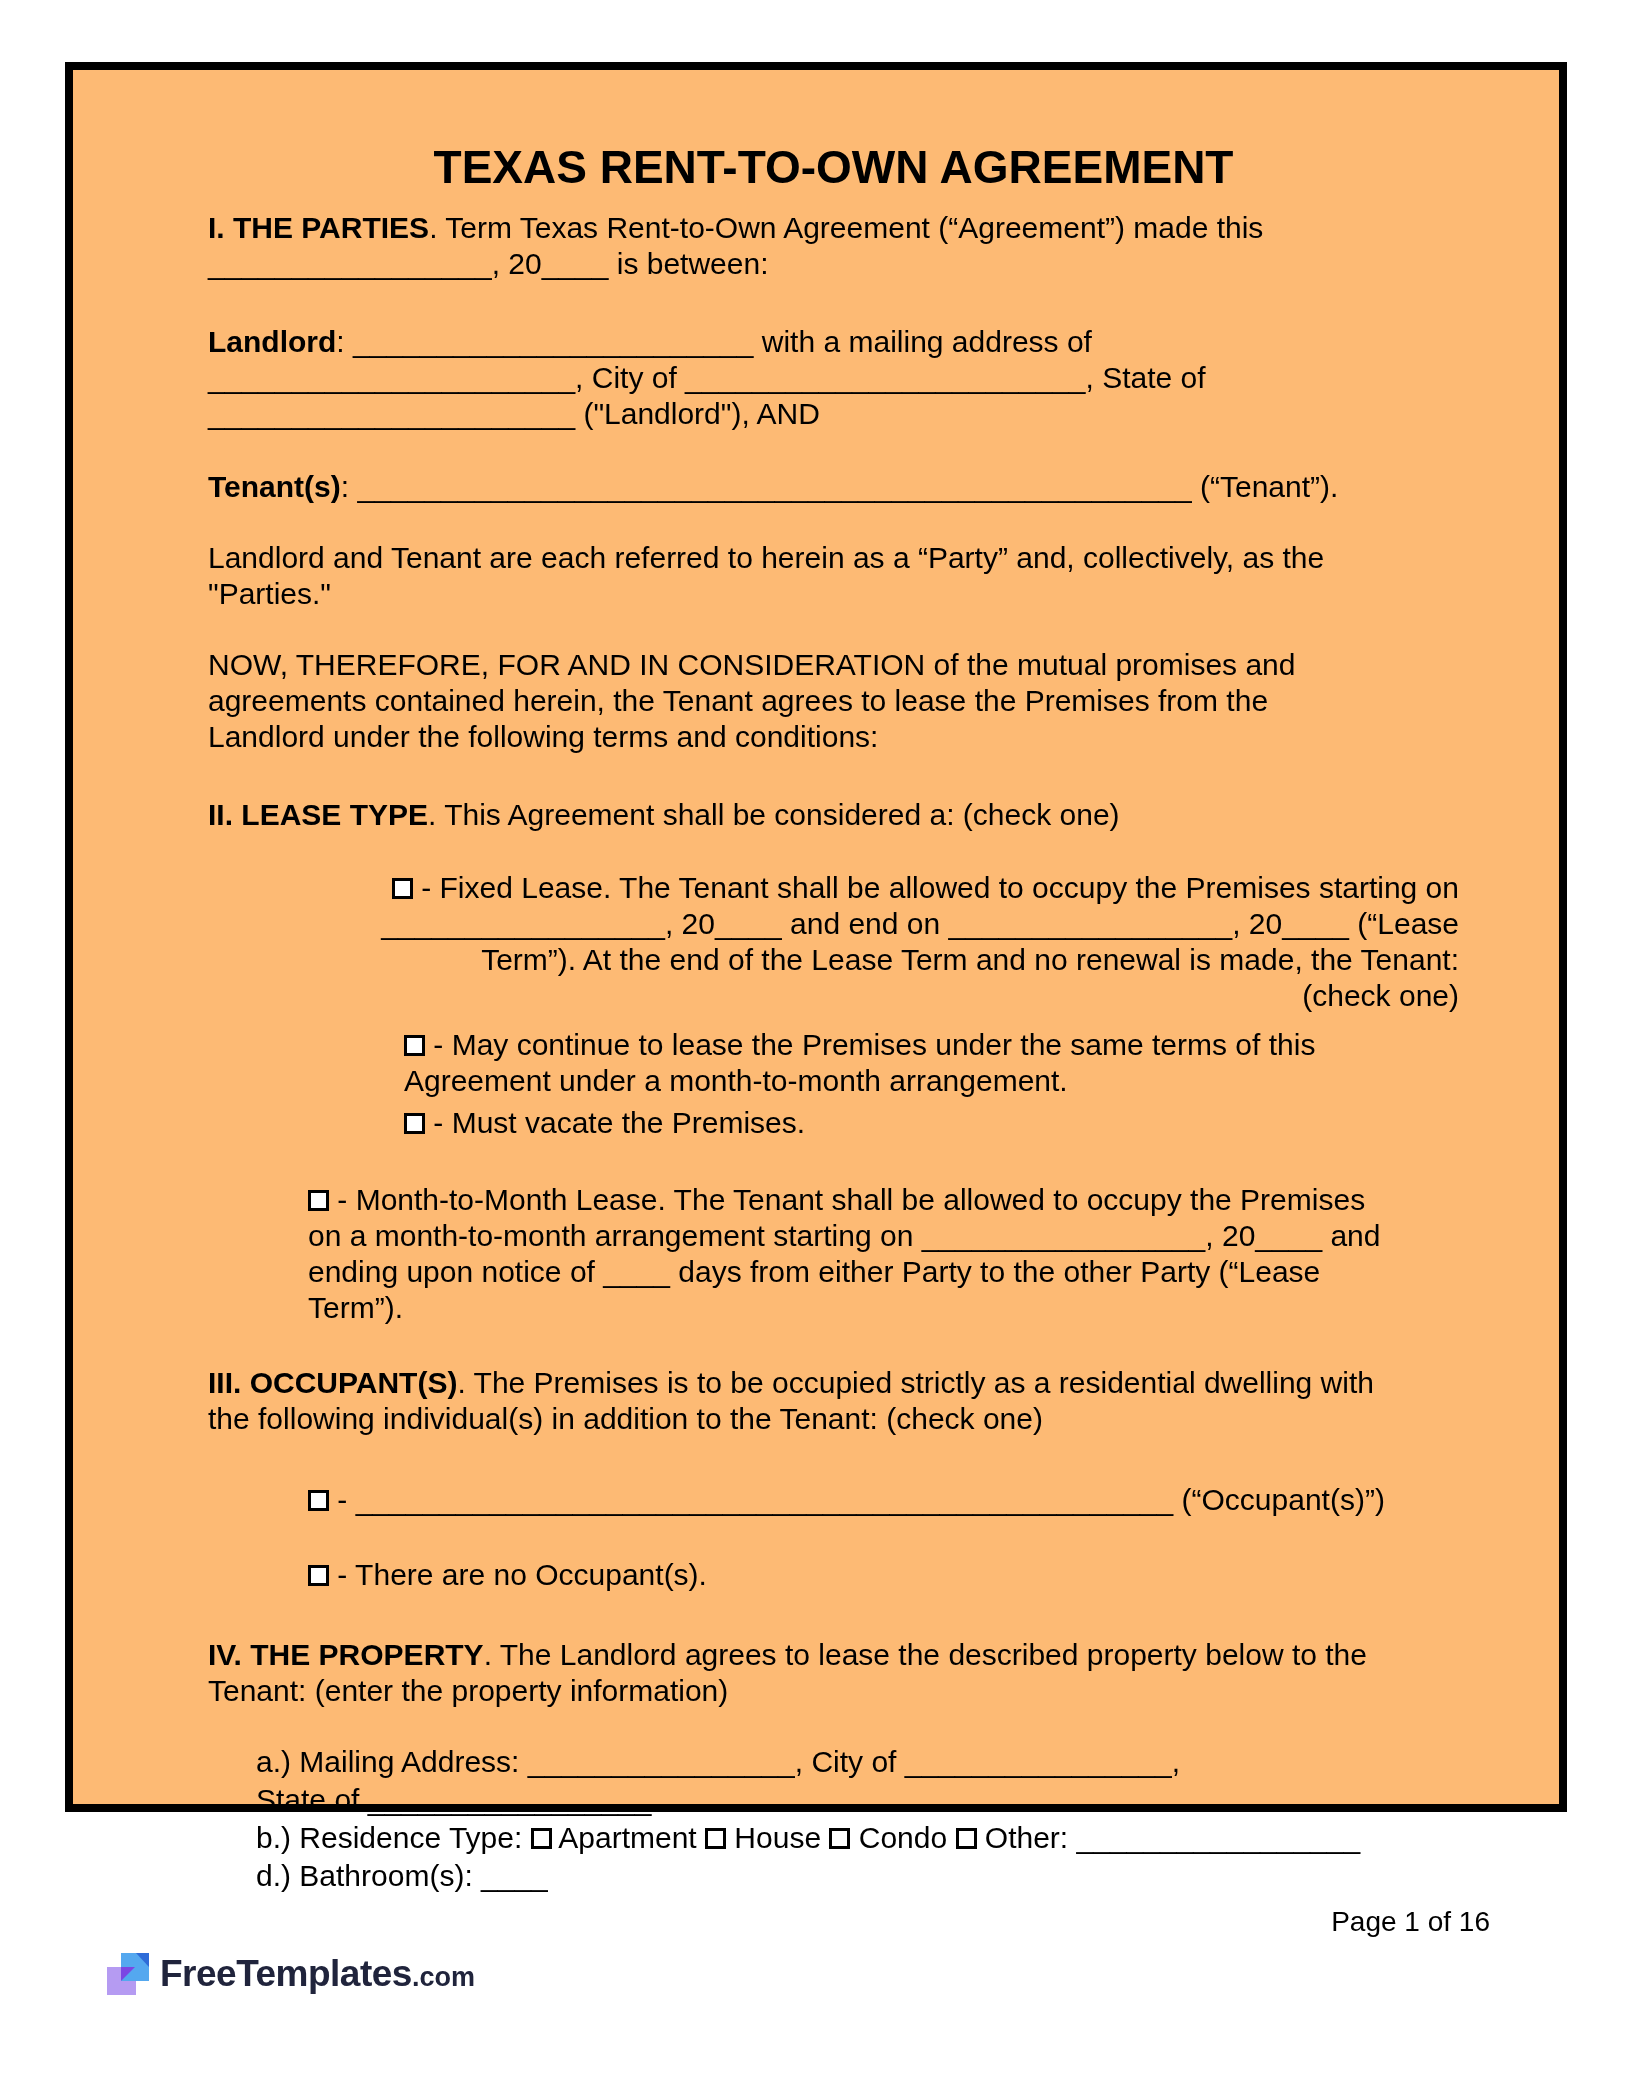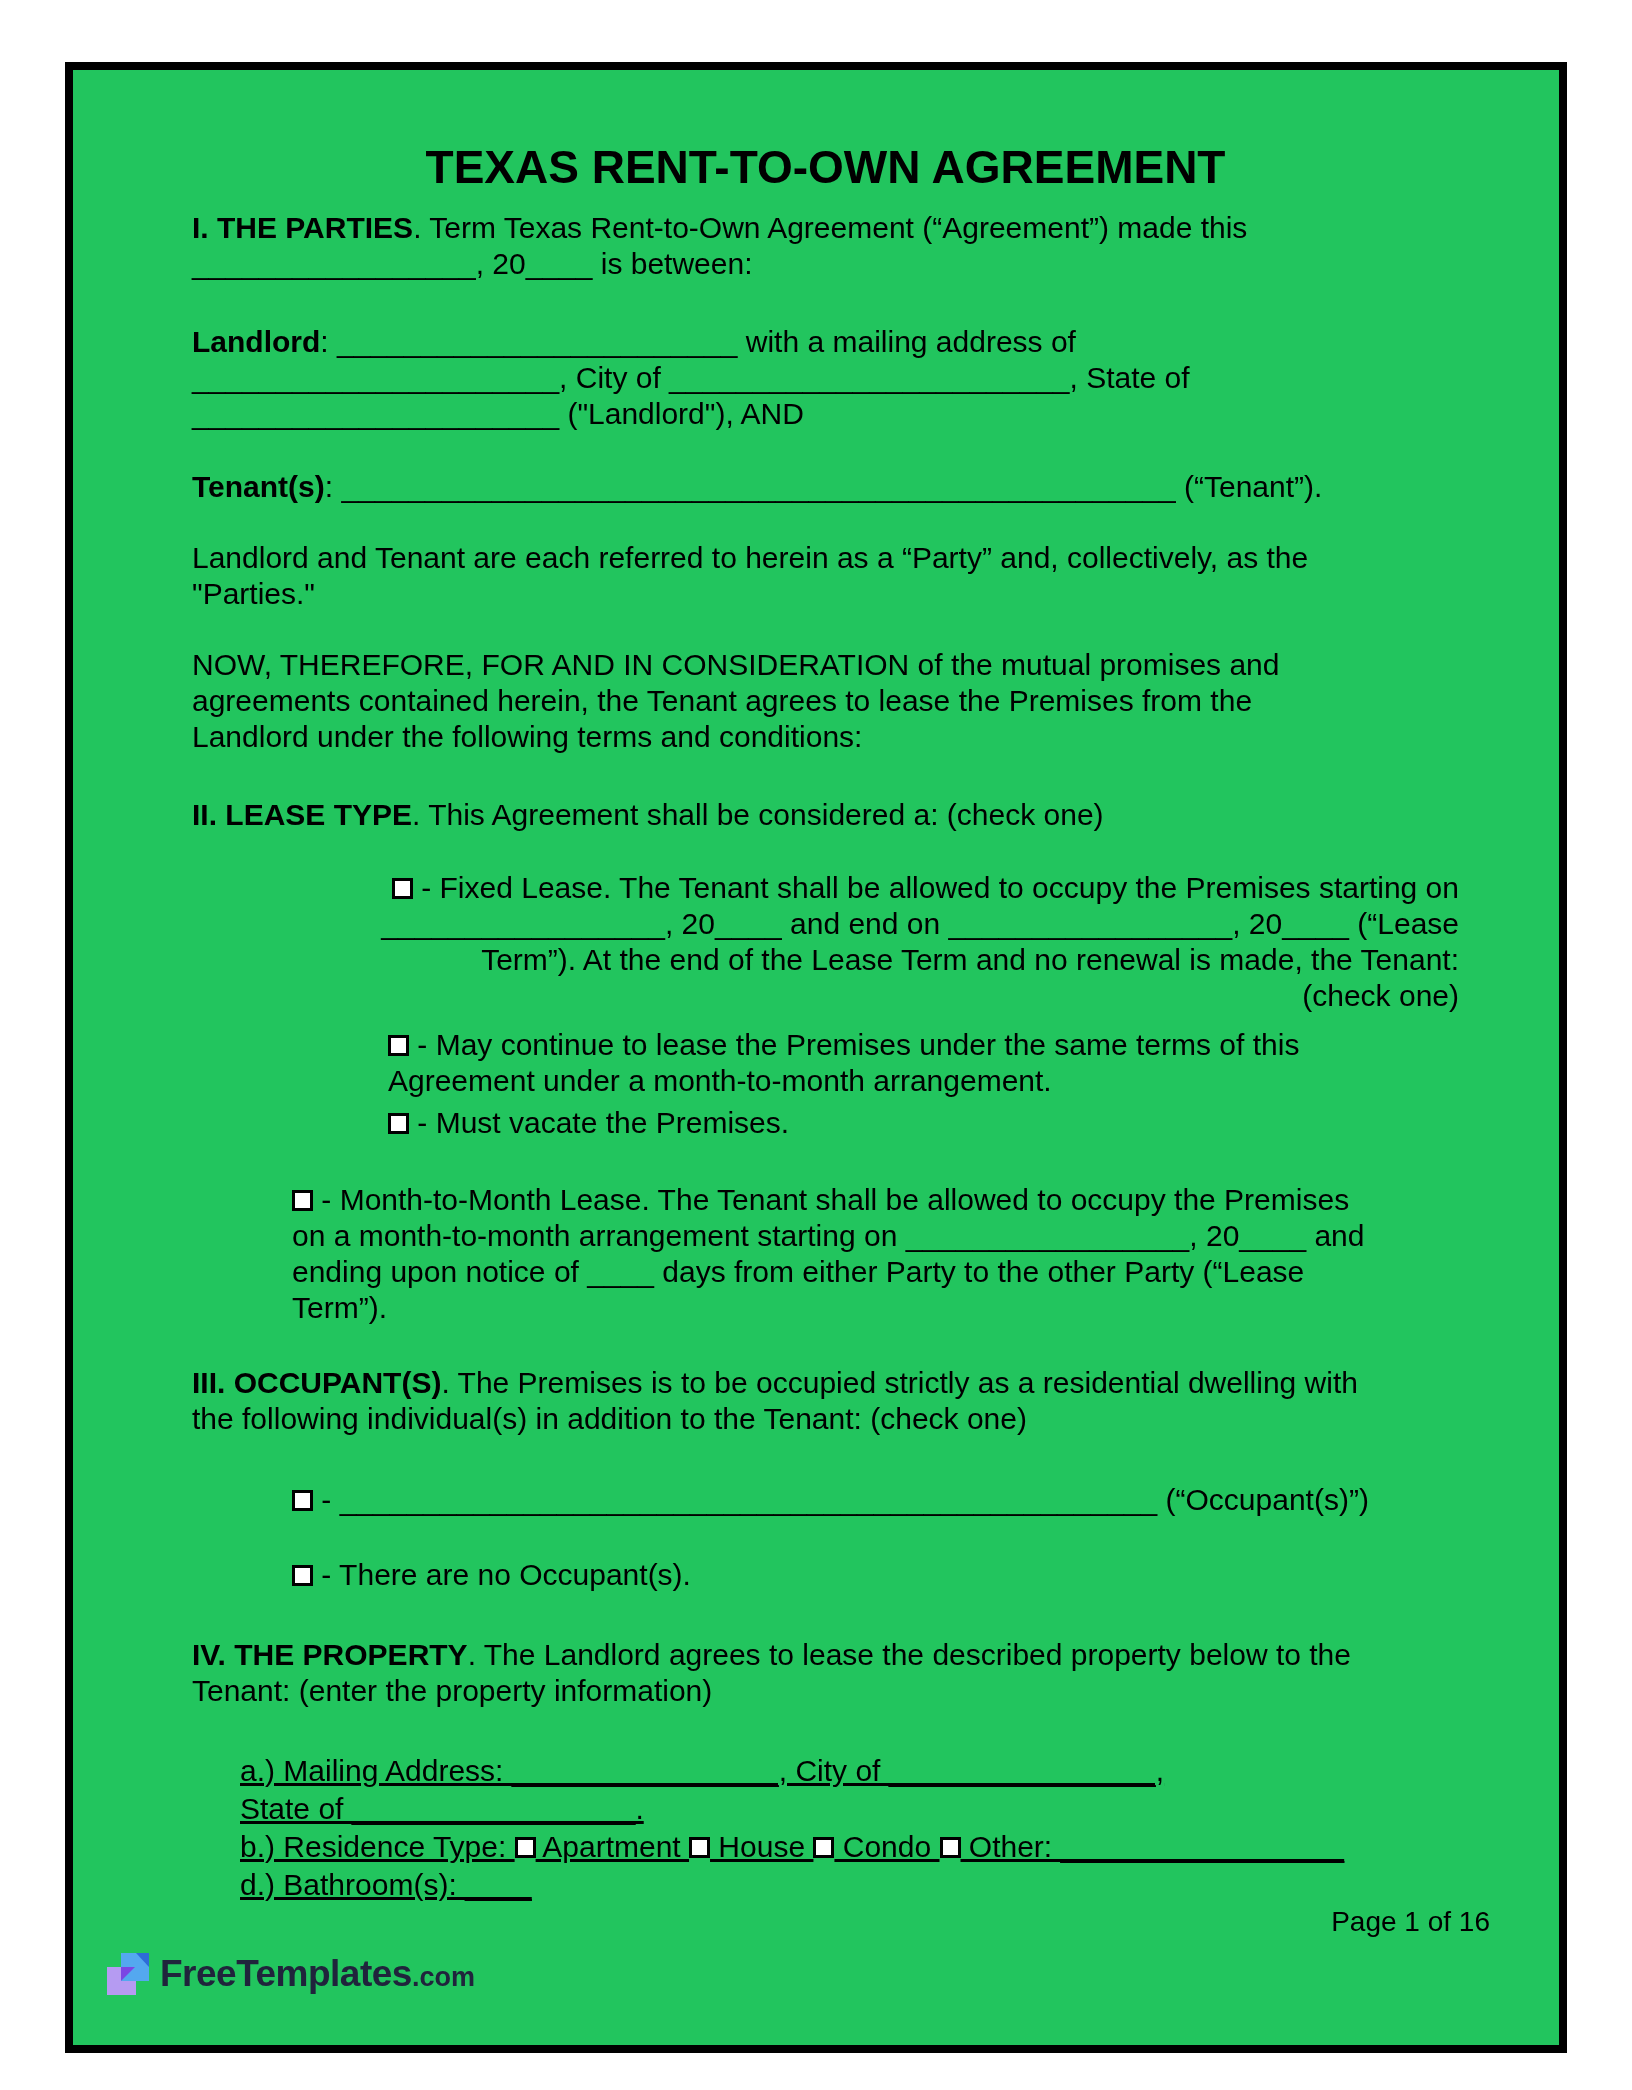--- a/index.html
+++ b/index.html
@@ -9,24 +9,25 @@
     height: 2090px;
     background: #ffffff;
     font-family: "Liberation Sans", "DejaVu Sans", sans-serif;
     color: #000000;
   }
   .page {
     position: absolute;
     left: 65px;
     top: 62px;
     width: 1502px;
-    height: 1991px;
+    height: 1750px;
     border: 8px solid #000000;
     box-sizing: border-box;
-    background: #22c55e;
+    background: #fdba74;
+    padding-left: 16px;
   }
   .content {
     padding: 70px 100px 0 119px;
   }
   .doc-title {
     margin: 0;
     text-align: center;
     font-size: 46px;
     font-weight: 700;
     line-height: 54px;
@@ -55,21 +56,21 @@
   [data-name="p-consideration"]      { margin-top: 35px; }
   [data-name="h-lease-type"]         { margin-top: 42px; }
   [data-name="p-fixed-lease"]        { margin-top: 37px; margin-left: 48px; text-align: right; }
   [data-name="p-option-continue"]    { margin-top: 13px; margin-left: 196px; }
   [data-name="p-option-vacate"]      { margin-top: 6px;  margin-left: 196px; }
   [data-name="p-month-to-month"]     { margin-top: 41px; margin-left: 100px; }
   [data-name="h-occupants"]          { margin-top: 39px; }
   [data-name="p-occupant-names"]     { margin-top: 45px; margin-left: 100px; }
   [data-name="p-no-occupants"]       { margin-top: 39px; margin-left: 100px; }
   [data-name="h-property"]           { margin-top: 44px; }
-  [data-name="p-property-details"]   { margin-top: 43px; margin-left: 48px; line-height: 38px; text-decoration: underline; }
+  [data-name="p-property-details"]   { margin-top: 34px; margin-left: 48px; line-height: 38px; }
 
   .footer-logo {
     position: absolute;
     left: 33px;
     top: 1882px;
     display: flex;
     align-items: center;
   }
   .brand-text { margin-left: 10px; white-space: pre; }
   .brand-name {

